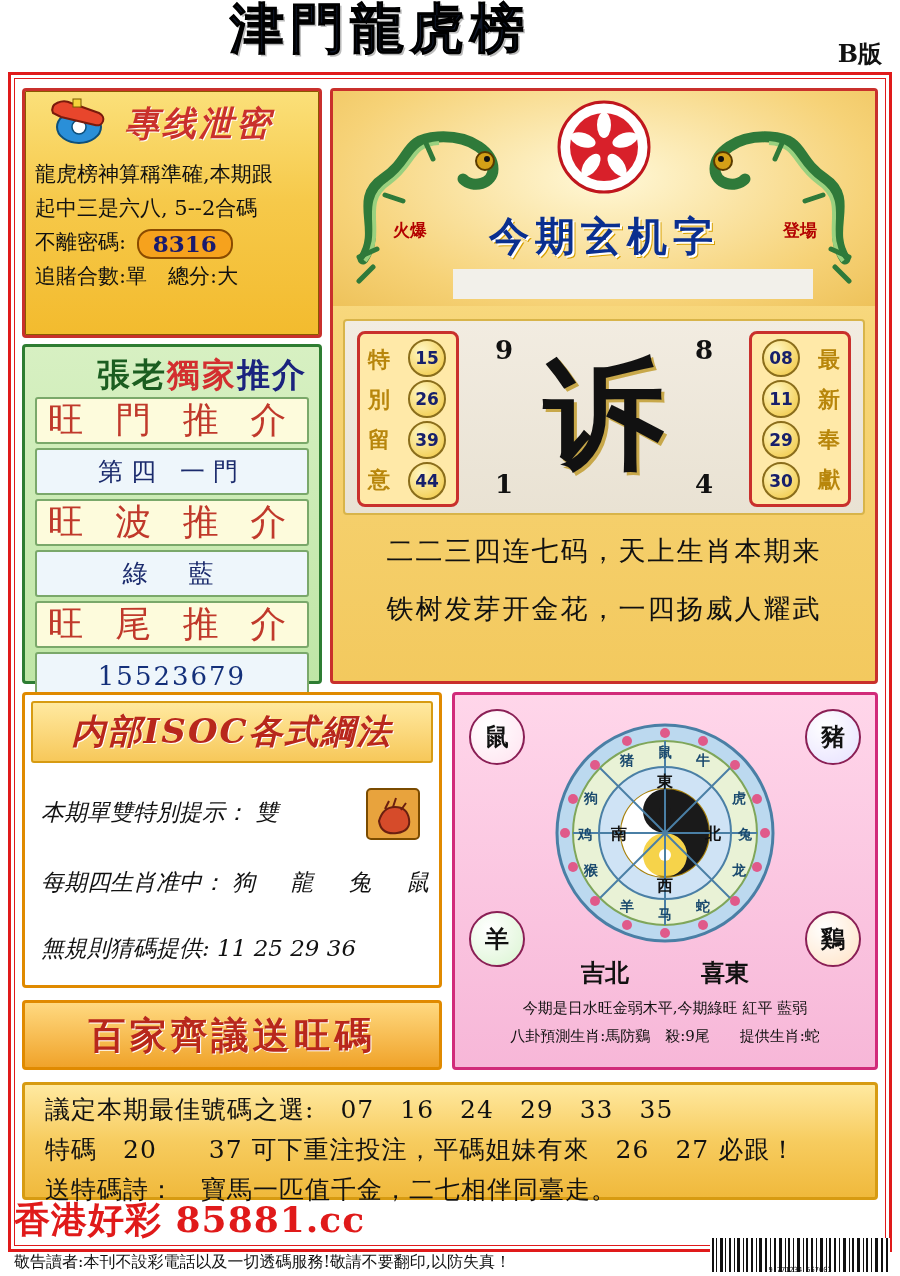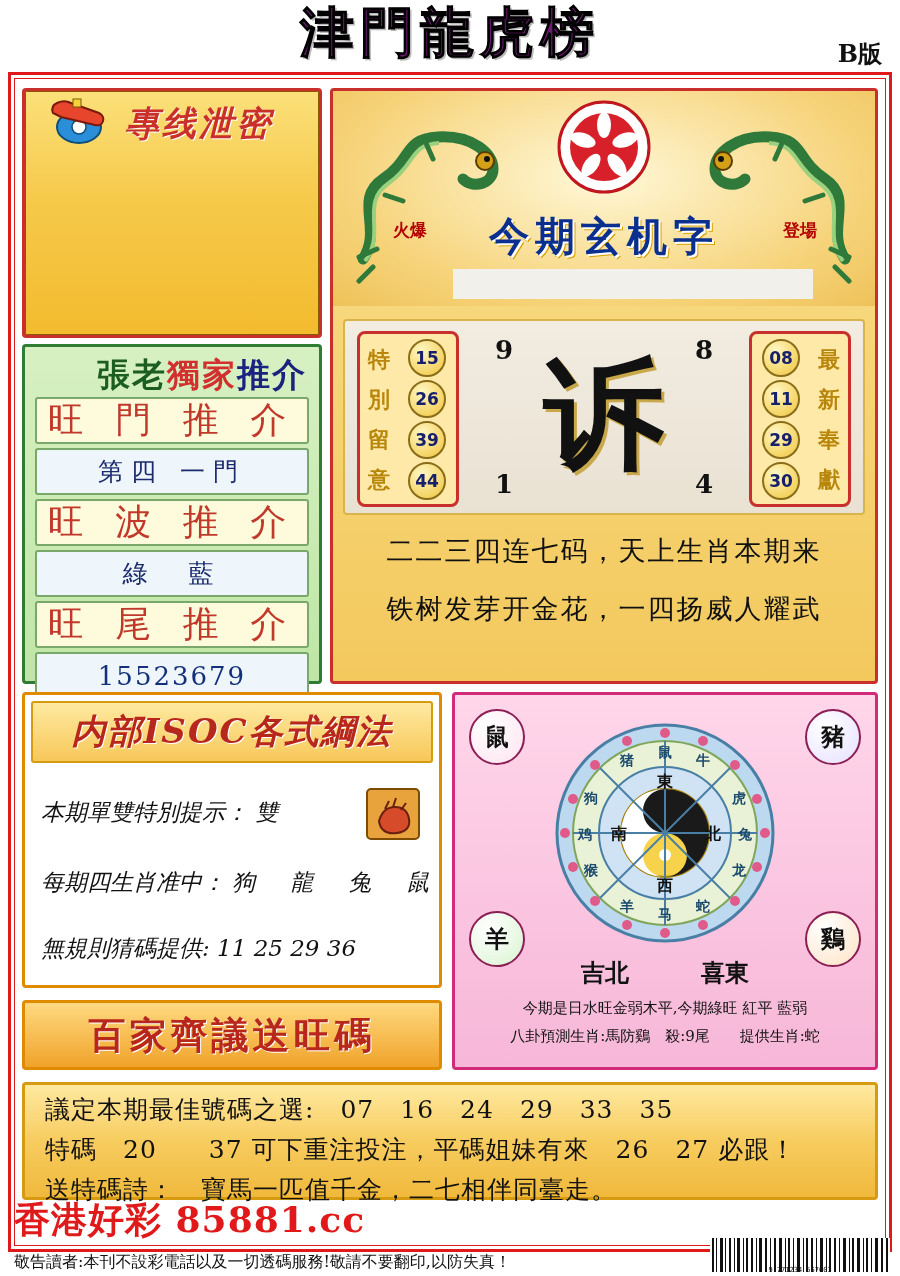--- a/index.html
+++ b/index.html
@@ -21,23 +21,23 @@
   .frame-inner{
     position:absolute;left:3px;top:3px;right:3px;bottom:3px;
     border:1px solid #e01a1a;box-sizing:border-box;
   }
   
   .masthead{
     position:absolute;left:0;top:0;width:900px;height:72px;
   }
   .masthead .title{
     position:absolute;left:230px;top:2px;width:440px;height:62px;
-    font-family:Liberation Serif, serif;
-    font-weight:bold;font-size:54px;letter-spacing:6px;color:#701a75;
-    text-align:center;line-height:62px;
+    font-family:Liberation Mono, monospace;
+    font-weight:bold;font-size:54px;letter-spacing:6px;color:#0f172a;
+    text-align:left;line-height:62px;
     -webkit-text-stroke:1px #000;
     text-shadow:2px 2px 0 #bbb;
   }
   .masthead .edition{
     position:absolute;right:18px;top:38px;
     font-size:24px;font-weight:bold;color:#111;
     font-family:"DejaVu Serif","Liberation Serif",serif;
   }
 
   
@@ -286,20 +286,29 @@
 
   <div class="hotline">
     <div class="hl-head">
       <svg class="phone-icon" viewBox="0 0 72 52">
         <ellipse cx="36" cy="30" rx="22" ry="16" fill="#2a8fd8" stroke="#0d4f7a" stroke-width="2"></ellipse>
         <circle cx="36" cy="30" r="7" fill="#fff" stroke="#0d4f7a" stroke-width="1.5"></circle>
         <path d="M10 16 C6 6 20 2 28 6 L56 16 C64 20 60 30 52 28 L18 20 Z" fill="#e8462c" stroke="#7a1a0c" stroke-width="2"></path>
         <rect x="30" y="2" width="8" height="8" fill="#f5d23a" stroke="#7a5a00" stroke-width="1"></rect>
       </svg>
       <div class="hl-title">專线泄密</div>
+    </div>
+    <div class="hl-lines">
+      <div class="hl-line">龍虎榜神算稱準確,本期跟</div>
+      <div class="hl-line">起中三是六八, 5--2合碼</div>
+      <div class="hl-line">
+        <span>不離密碼:</span>
+        <span class="code-pill">8316</span>
+      </div>
+      <div class="hl-line">追賭合數:單　總分:大</div>
     </div>
   </div>
 
   <div class="zhanglao">
     <div class="zl-title">
       <span class="c1">張老</span><span class="c2">獨家</span><span class="c3">推介</span>
     </div>
     <div class="zl-rows">
       <div class="zl-row head">旺 門 推 介</div>
       <div class="zl-row val">第四 一門</div>

